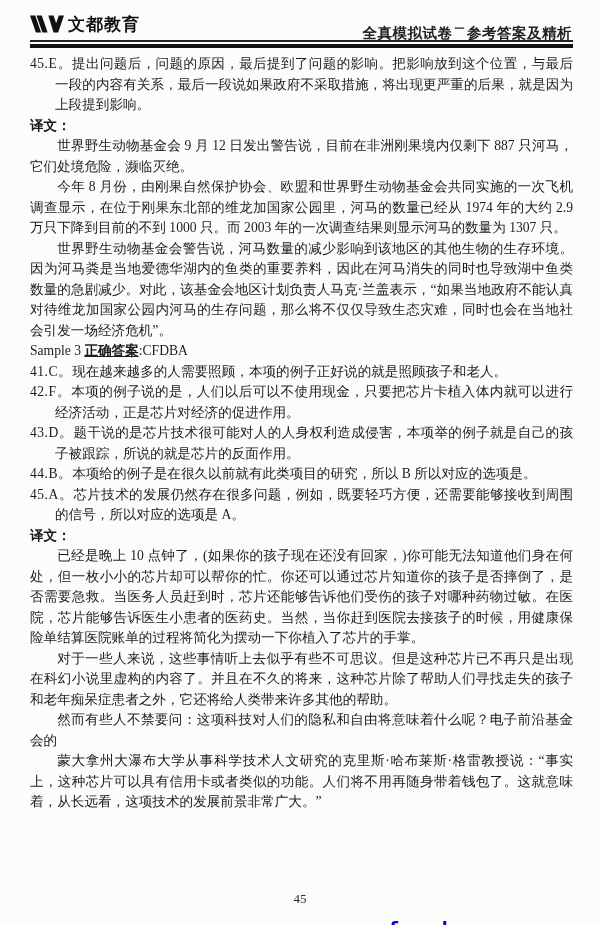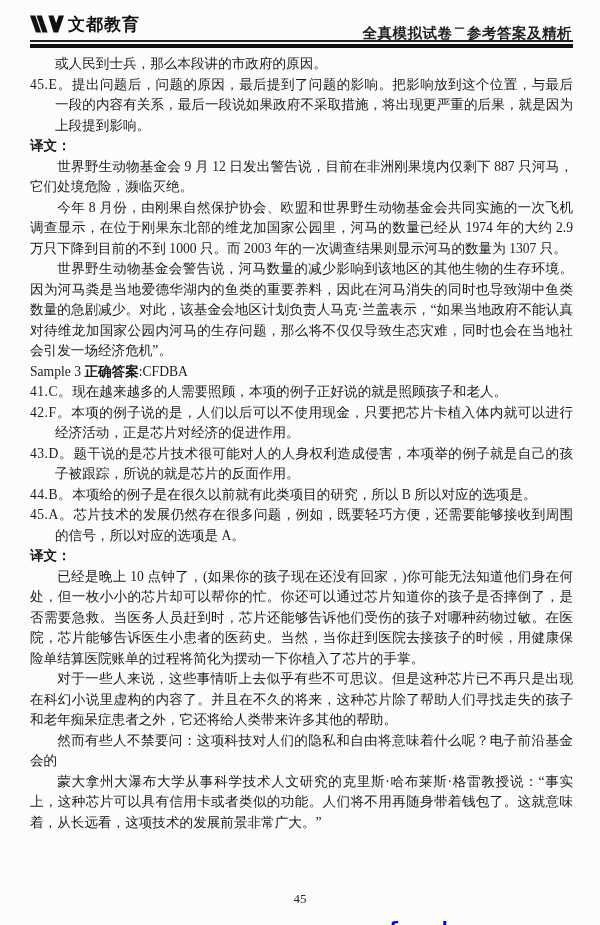--- a/index.html
+++ b/index.html
@@ -38,21 +38,21 @@
   .content {
     position:absolute; top:54px; left:30px; width:543px;
     font-size:13.6px; line-height:20.5px;
     text-align:justify; text-justify:inter-ideograph;
   }
   .cont-line { padding-left:25px; }
   .hang { padding-left:25px; text-indent:-25px; }
   .hang .num { letter-spacing:0.5px; }
   .ind { text-indent:2em; }
   .sec-label { font-weight:bold; }
-  .sample-line .bold { font-weight:bold; }
+  .sample-line .bold { font-weight:bold;text-decoration:underline; }
   
   .page-number {
     position:absolute; left:0; right:0; top:891px;
     text-align:center; font-size:13px; color:#2a2a2a;
   }
   .watermark {
     position:absolute; right:22px; top:918px;
     font-family:"DejaVu Sans Mono","Liberation Mono",monospace;
     font-weight:bold; font-size:21px; letter-spacing:1px;
     white-space:nowrap;
@@ -74,21 +74,20 @@
       </span>
       <span class="brand-name">文都教育</span>
     </div>
     <div class="header-title"><span>全真模拟试卷</span><sup>一</sup><span>参考答案及精析</span></div>
   </div>
   <div class="rule-thin"></div>
   <div class="rule-thick"></div>
 
   <div class="content">
 
-    <div class="cont-line">或人民到士兵，那么本段讲的市政府的原因。</div>
 
     <div class="hang"><span class="num">45.E。</span><span>提出问题后，问题的原因，最后提到了问题的影响。把影响放到这个位置，与最后一段的内容有关系，最后一段说如果政府不采取措施，将出现更严重的后果，就是因为上段提到影响。</span></div>
 
     <div class="sec-label">译文：</div>
 
     <p class="ind">世界野生动物基金会 9 月 12 日发出警告说，目前在非洲刚果境内仅剩下 887 只河马，它们处境危险，濒临灭绝。</p>
     <p class="ind">今年 8 月份，由刚果自然保护协会、欧盟和世界野生动物基金会共同实施的一次飞机调查显示，在位于刚果东北部的维龙加国家公园里，河马的数量已经从 1974 年的大约 2.9 万只下降到目前的不到 1000 只。而 2003 年的一次调查结果则显示河马的数量为 1307 只。</p>
     <p class="ind">世界野生动物基金会警告说，河马数量的减少影响到该地区的其他生物的生存环境。因为河马粪是当地爱德华湖内的鱼类的重要养料，因此在河马消失的同时也导致湖中鱼类数量的急剧减少。对此，该基金会地区计划负责人马克·兰盖表示，“如果当地政府不能认真对待维龙加国家公园内河马的生存问题，那么将不仅仅导致生态灾难，同时也会在当地社会引发一场经济危机”。</p>
 
     <div class="sample-line"><span>Sample 3 </span><span class="bold">正确答案</span><span>:CFDBA</span></div>

